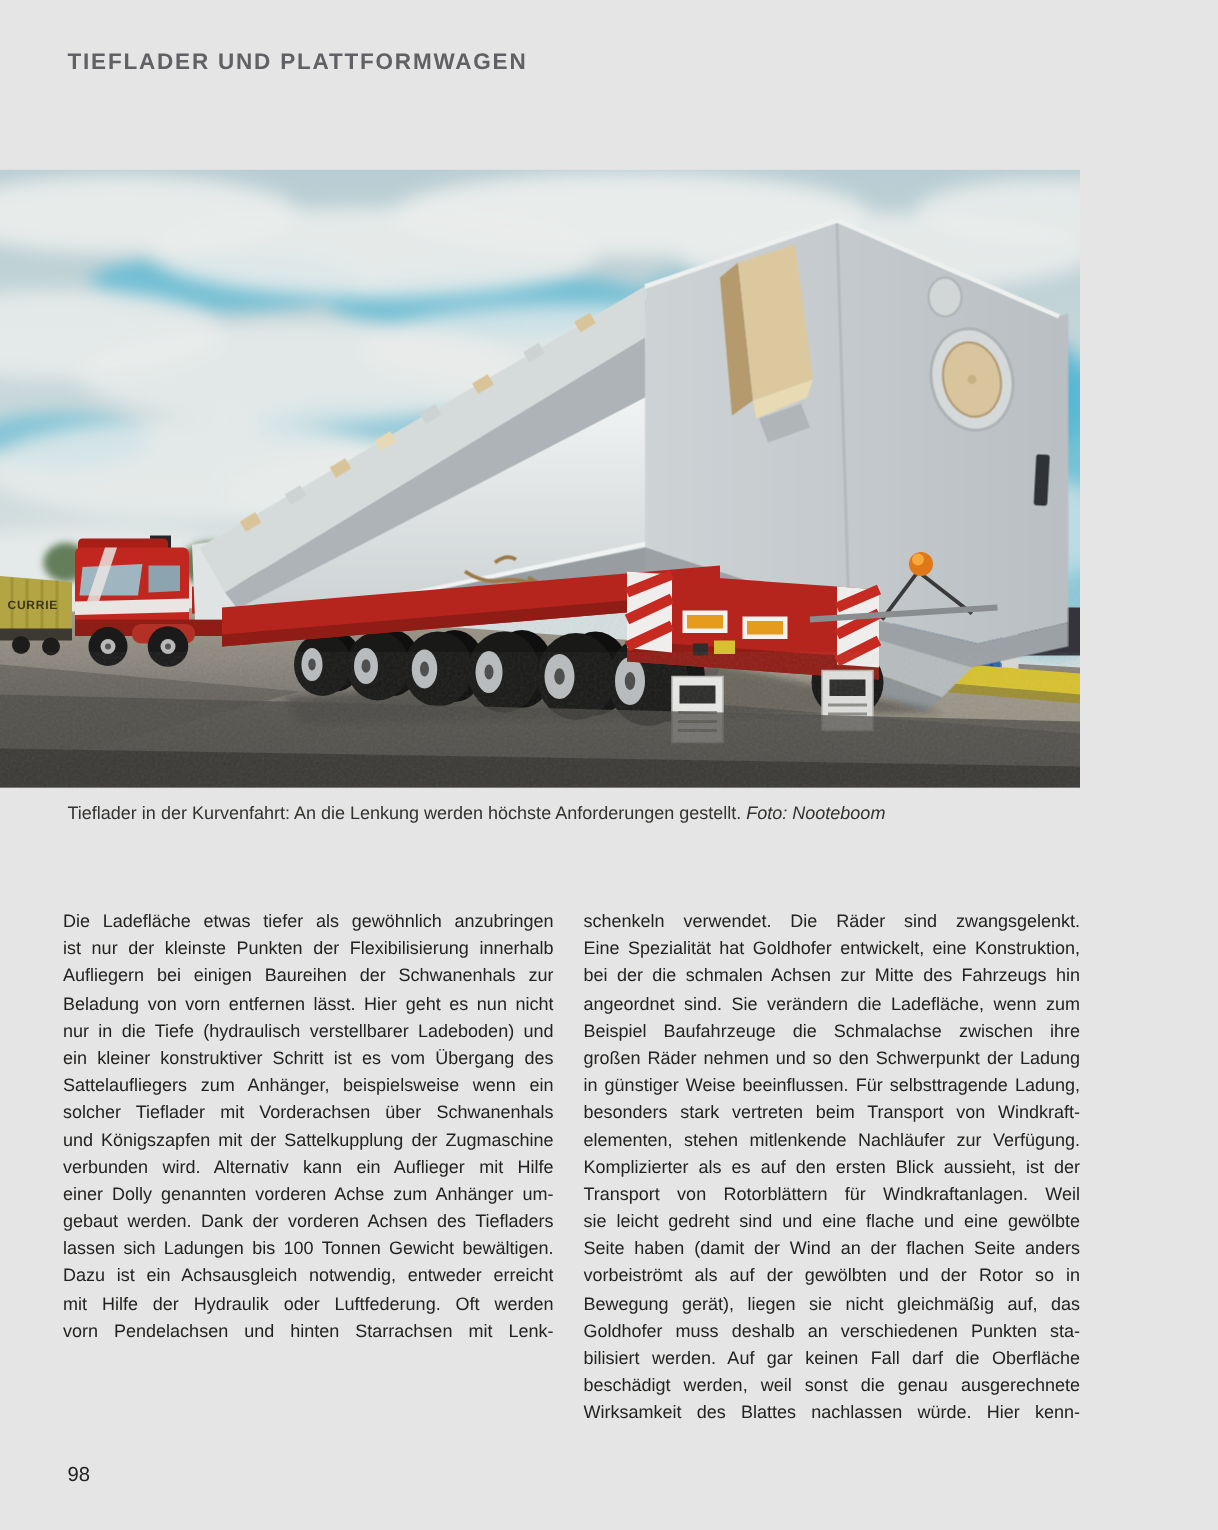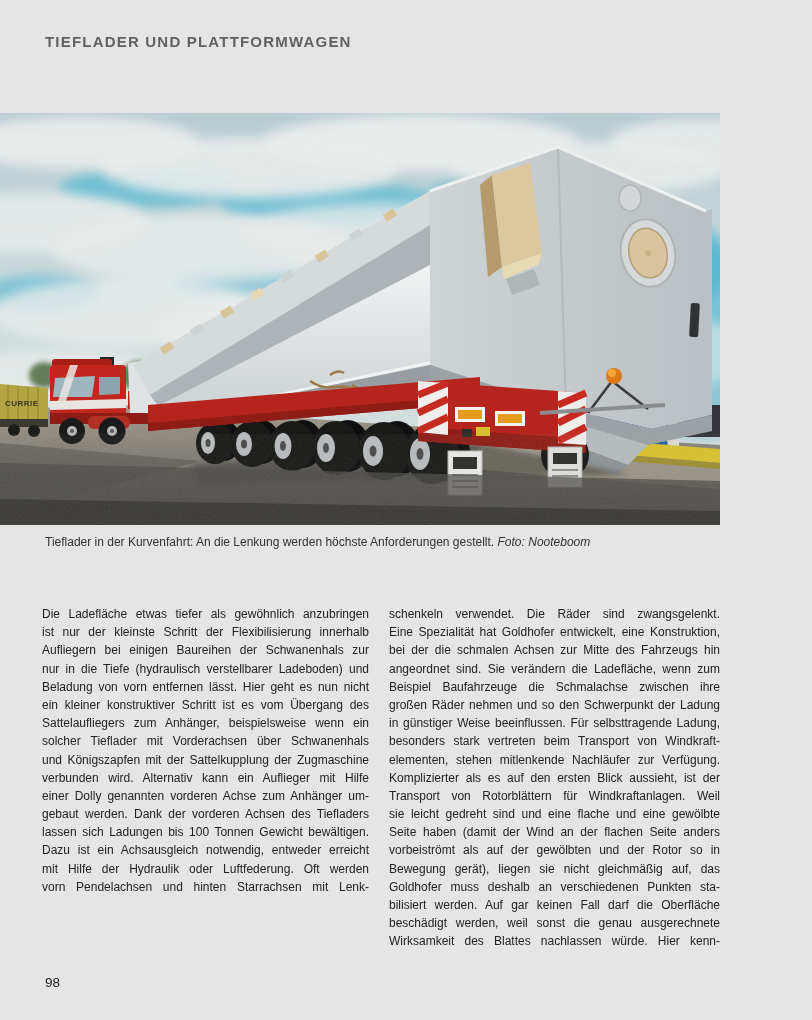--- a/index.html
+++ b/index.html
@@ -291,24 +291,24 @@
     </svg>
   </div>
 
   <div class="caption">
     <span>Tieflader in der Kurvenfahrt: An die Lenkung werden höchste Anforderungen gestellt.</span>
     <em>Foto: Nooteboom</em>
   </div>
 
   <div class="col colL">
       <div class="tline">Die Ladefläche etwas tiefer als gewöhnlich anzubringen</div>
-      <div class="tline">ist nur der kleinste Schritt der Flexibilisierung innerhalb</div>
+      <div class="tline">ist nur der kleinste Punkten der Flexibilisierung innerhalb</div>
       <div class="tline">Aufliegern bei einigen Baureihen der Schwanenhals zur</div>
+      <div class="tline">Beladung von vorn entfernen lässt. Hier geht es nun nicht</div>
       <div class="tline">nur in die Tiefe (hydraulisch verstellbarer Ladeboden) und</div>
-      <div class="tline">Beladung von vorn entfernen lässt. Hier geht es nun nicht</div>
       <div class="tline">ein kleiner konstruktiver Schritt ist es vom Übergang des</div>
       <div class="tline">Sattelaufliegers zum Anhänger, beispielsweise wenn ein</div>
       <div class="tline">solcher Tieflader mit Vorderachsen über Schwanenhals</div>
       <div class="tline">und Königszapfen mit der Sattelkupplung der Zugmaschine</div>
       <div class="tline">verbunden wird. Alternativ kann ein Auflieger mit Hilfe</div>
       <div class="tline">einer Dolly genannten vorderen Achse zum Anhänger um-</div>
       <div class="tline">gebaut werden. Dank der vorderen Achsen des Tiefladers</div>
       <div class="tline">lassen sich Ladungen bis 100 Tonnen Gewicht bewältigen.</div>
       <div class="tline">Dazu ist ein Achsausgleich notwendig, entweder erreicht</div>
       <div class="tline">mit Hilfe der Hydraulik oder Luftfederung. Oft werden</div>

